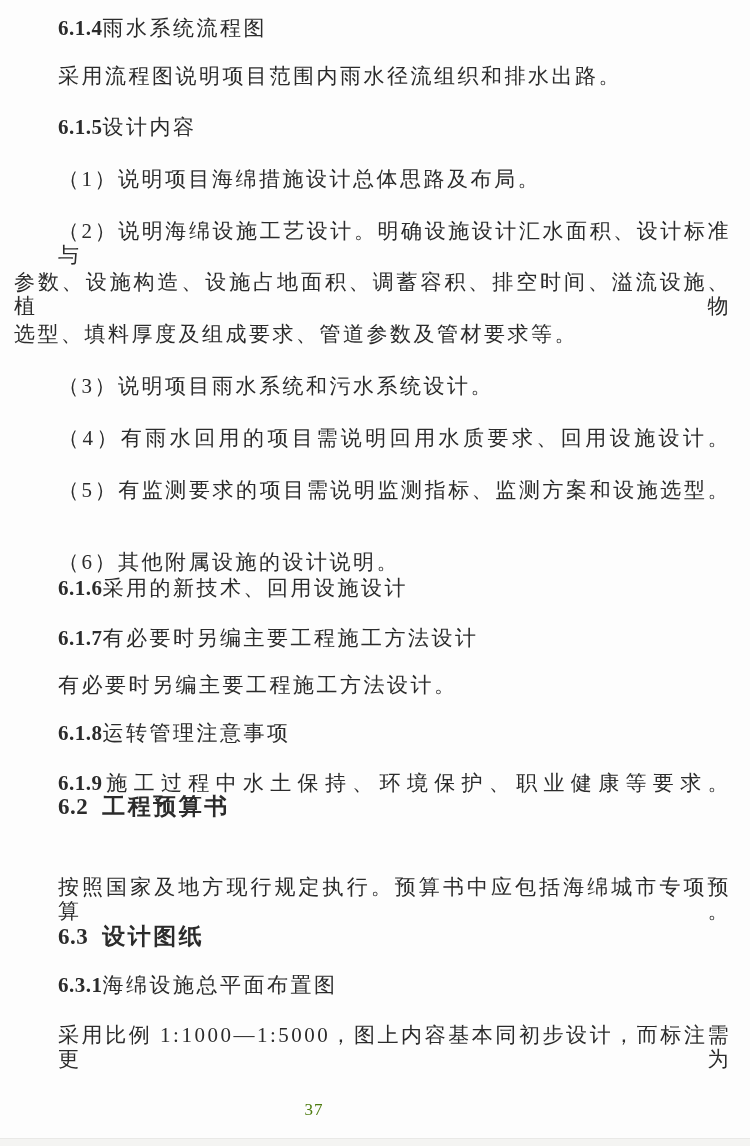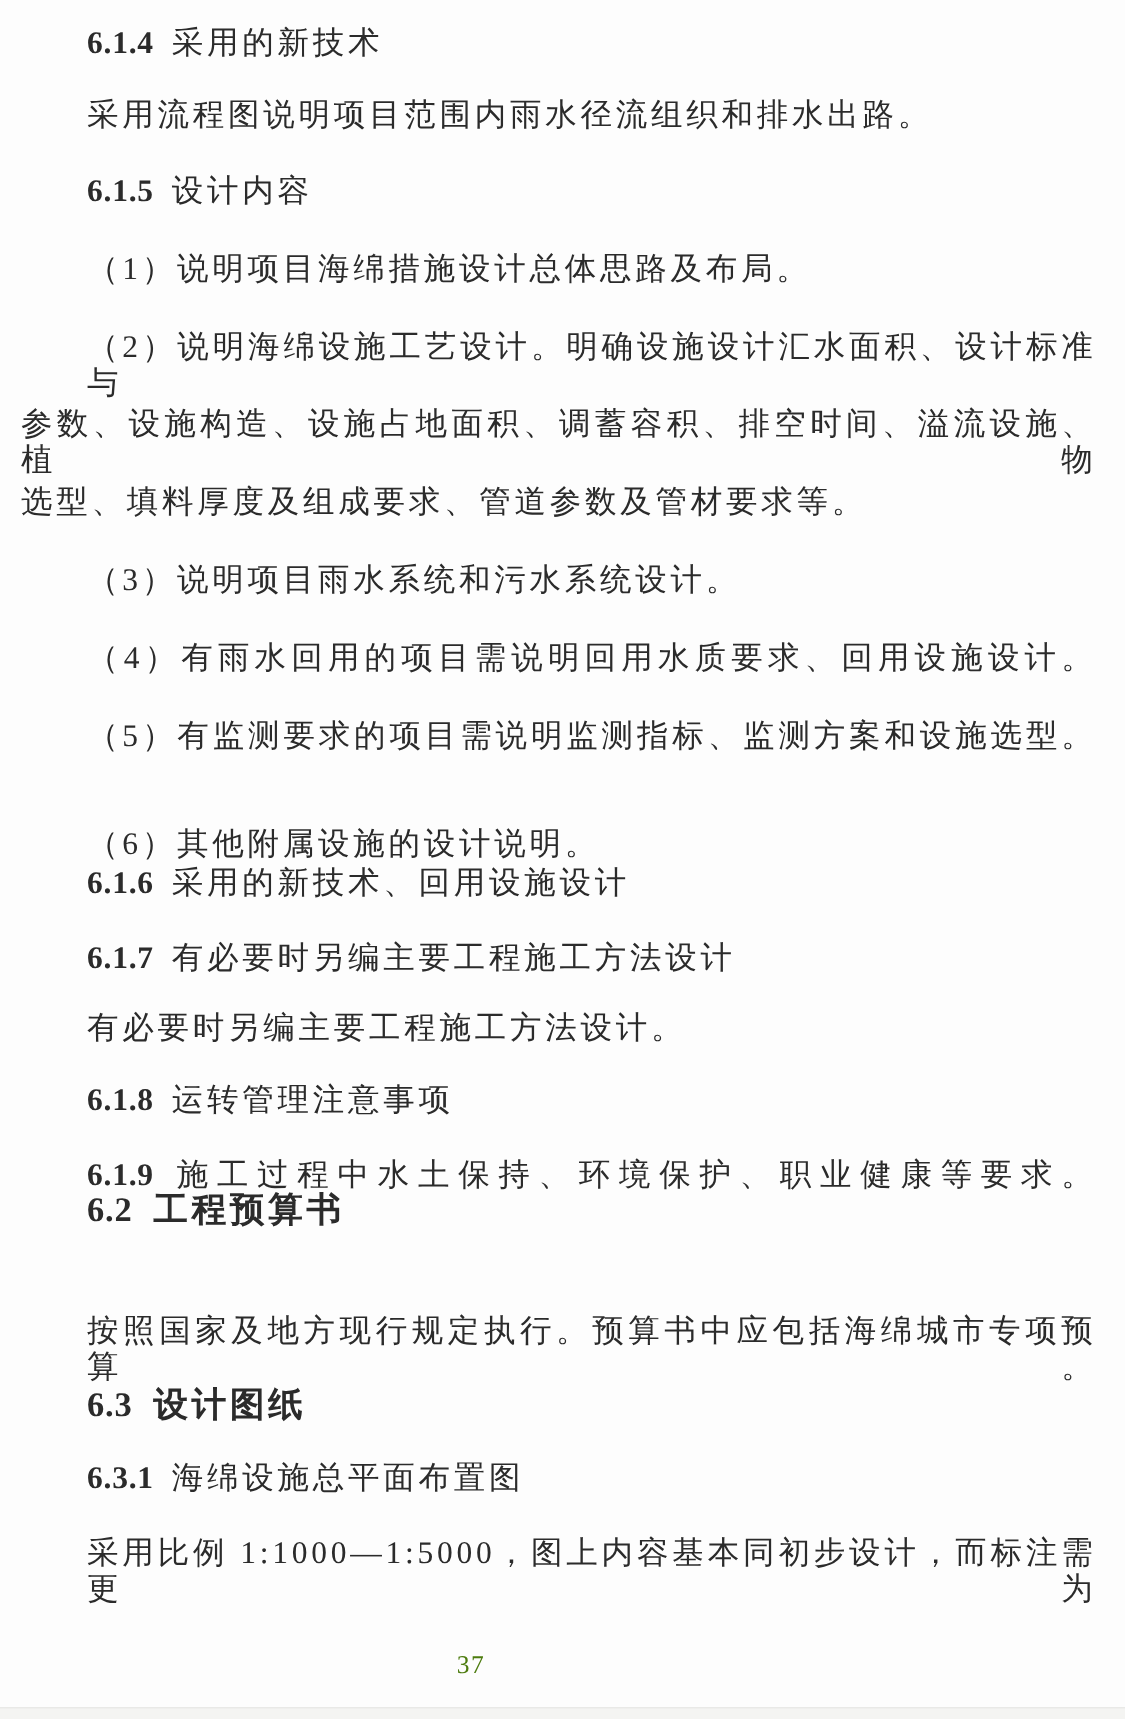--- a/index.html
+++ b/index.html
@@ -17,38 +17,38 @@
     font-size:21px;line-height:24px;
     letter-spacing:2.5px;
     white-space:normal;
   }
   .ind{padding-left:44px;width:673px;}
   .jf{
     text-align:justify;
     text-align-last:justify;
     text-justify:inter-character;
   }
-  .num{font-weight:bold;letter-spacing:0.5px;margin-right:12px;}
+  .num{font-weight:bold;letter-spacing:0.5px;margin-right:0;}
   .h2{font-size:23px;font-weight:bold;line-height:26px;}
   .h2 .num{margin-right:14px;}
   .pageno{
     position:absolute;top:1100px;left:0;width:628px;
     text-align:center;font-size:17px;letter-spacing:1px;color:#4d7c0f;
   }
   .footband{
     position:absolute;left:0;bottom:0;width:750px;height:7px;
     background:#f4f4f2;border-top:1px solid #e9e9e7;
   }
 </style>
 </head>
 <body>
 
 <div class="page">
 
-  <div class="ln ind" style="top:16px"><span class="num">6.1.4</span><span>采用的新技术</span></div>
+  <div class="ln ind" style="top:16px"><span class="num">6.1.4</span><span>雨水系统流程图</span></div>
 
   <div class="ln ind" style="top:64px"><span>采用流程图说明项目范围内雨水径流组织和排水出路。</span></div>
 
   <div class="ln ind" style="top:115px"><span class="num">6.1.5</span><span>设计内容</span></div>
 
   <div class="ln ind" style="top:167px"><span>（1）说明项目海绵措施设计总体思路及布局。</span></div>
 
   <div class="ln ind jf" style="top:219px"><span>（2）说明海绵设施工艺设计。明确设施设计汇水面积、设计标准与</span></div>
 
   <div class="ln jf" style="top:270px"><span>参数、设施构造、设施占地面积、调蓄容积、排空时间、溢流设施、植物</span></div>

